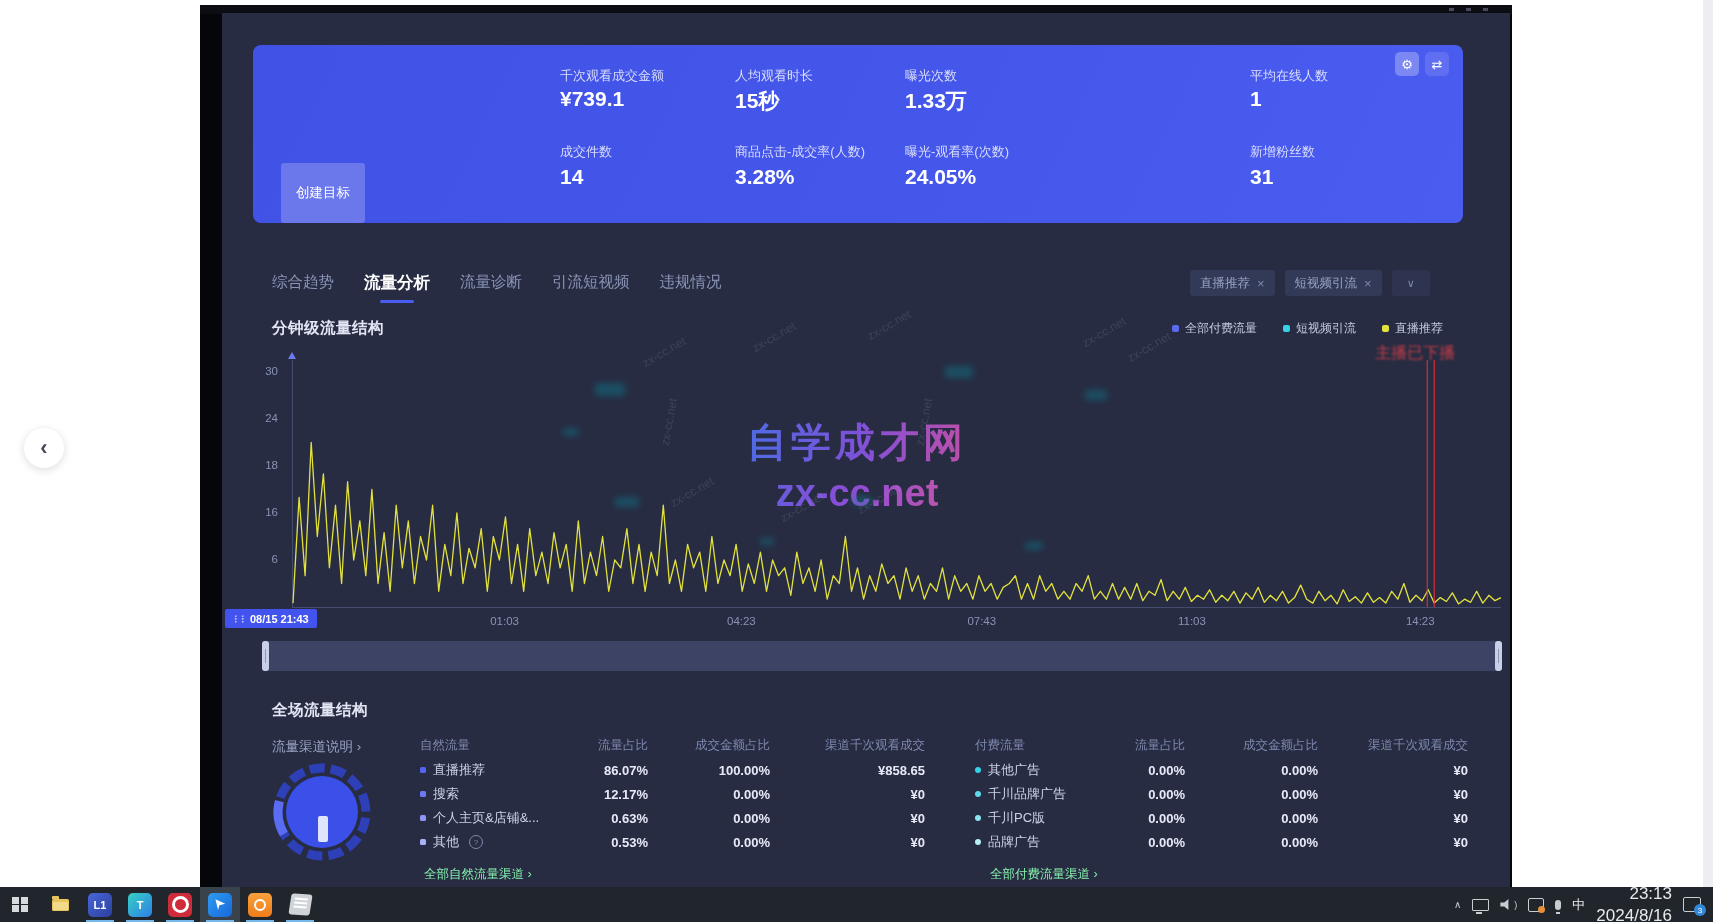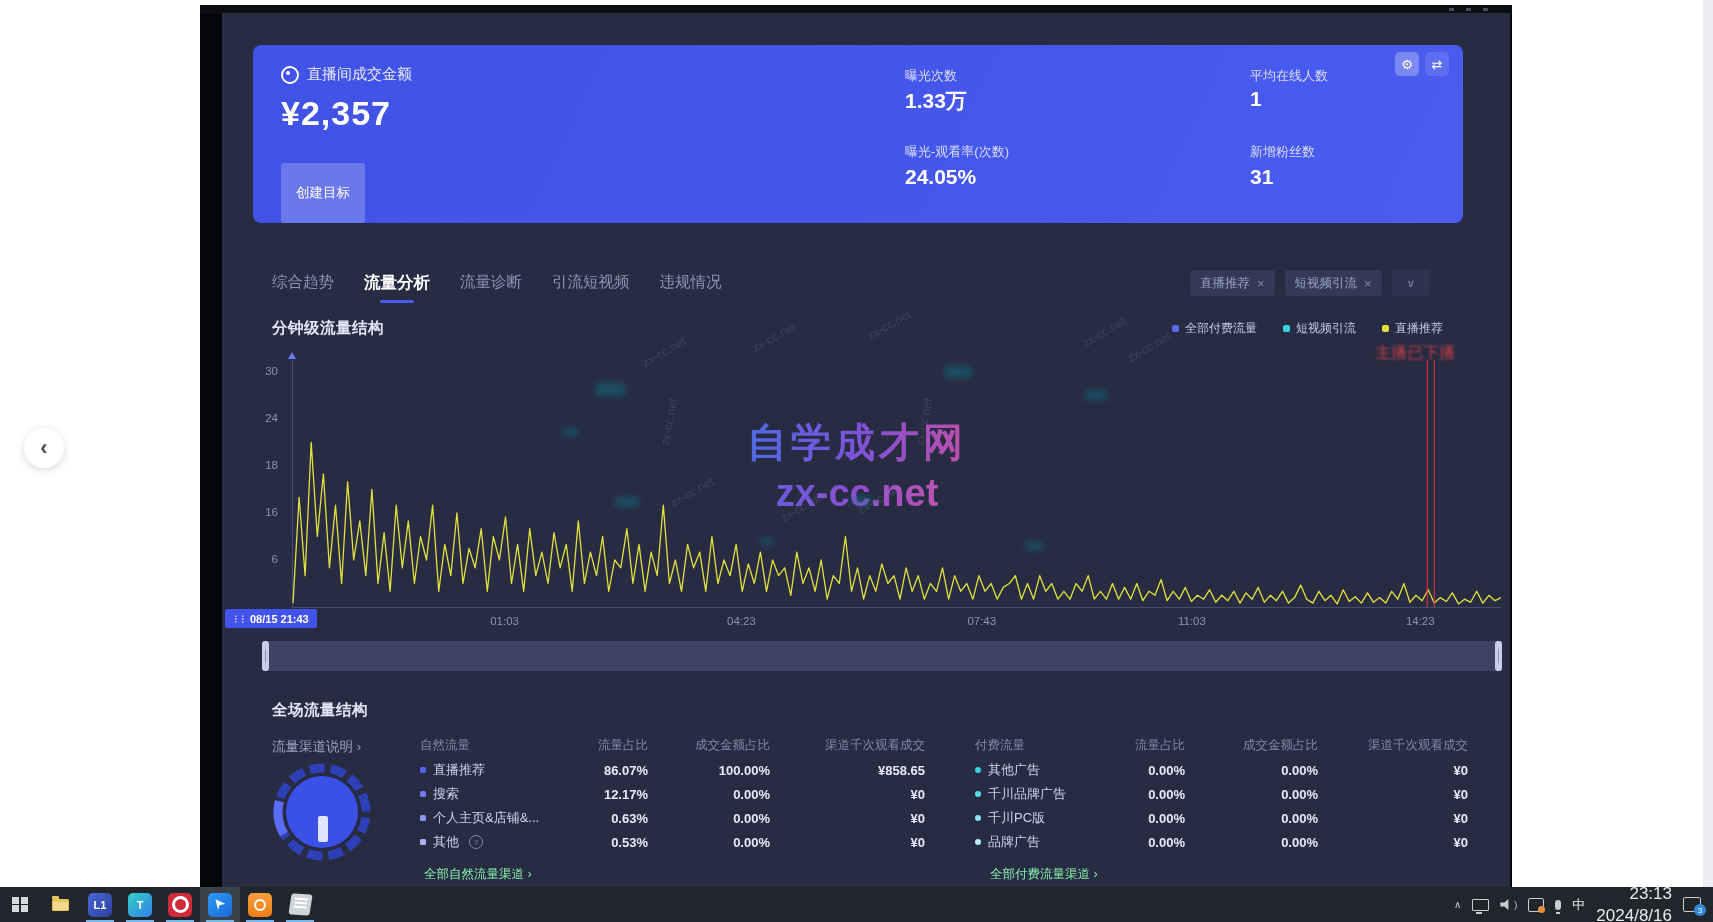--- a/index.html
+++ b/index.html
@@ -165,29 +165,34 @@
     <span class="dots">
         <i></i>
         <i></i>
         <i></i>
       </span>
   </div>
 
   <div class="dash">
 
     <div class="banner">
-      <div class="b-primary">
-        <div class="lbl">
-          <span class="target-ic"></span>
-          <span>直播间成交金额</span>
-        </div>
-        <div class="val">¥2,357</div>
-      </div>
       <div class="goal-btn">创建目标</div>
 
+      <div class="m-col" style="left:307px">
+        <div class="lb r1">千次观看成交金额</div>
+        <div class="vl r1">¥739.1</div>
+        <div class="lb r2">成交件数</div>
+        <div class="vl r2">14</div>
+      </div>
+      <div class="m-col" style="left:482px">
+        <div class="lb r1">人均观看时长</div>
+        <div class="vl r1">15秒</div>
+        <div class="lb r2">商品点击-成交率(人数)</div>
+        <div class="vl r2">3.28%</div>
+      </div>
       <div class="m-col" style="left:652px">
         <div class="lb r1">曝光次数</div>
         <div class="vl r1">1.33万</div>
         <div class="lb r2">曝光-观看率(次数)</div>
         <div class="vl r2">24.05%</div>
       </div>
       <div class="m-col" style="left:997px">
         <div class="lb r1">平均在线人数</div>
         <div class="vl r1">1</div>
         <div class="lb r2">新增粉丝数</div>

